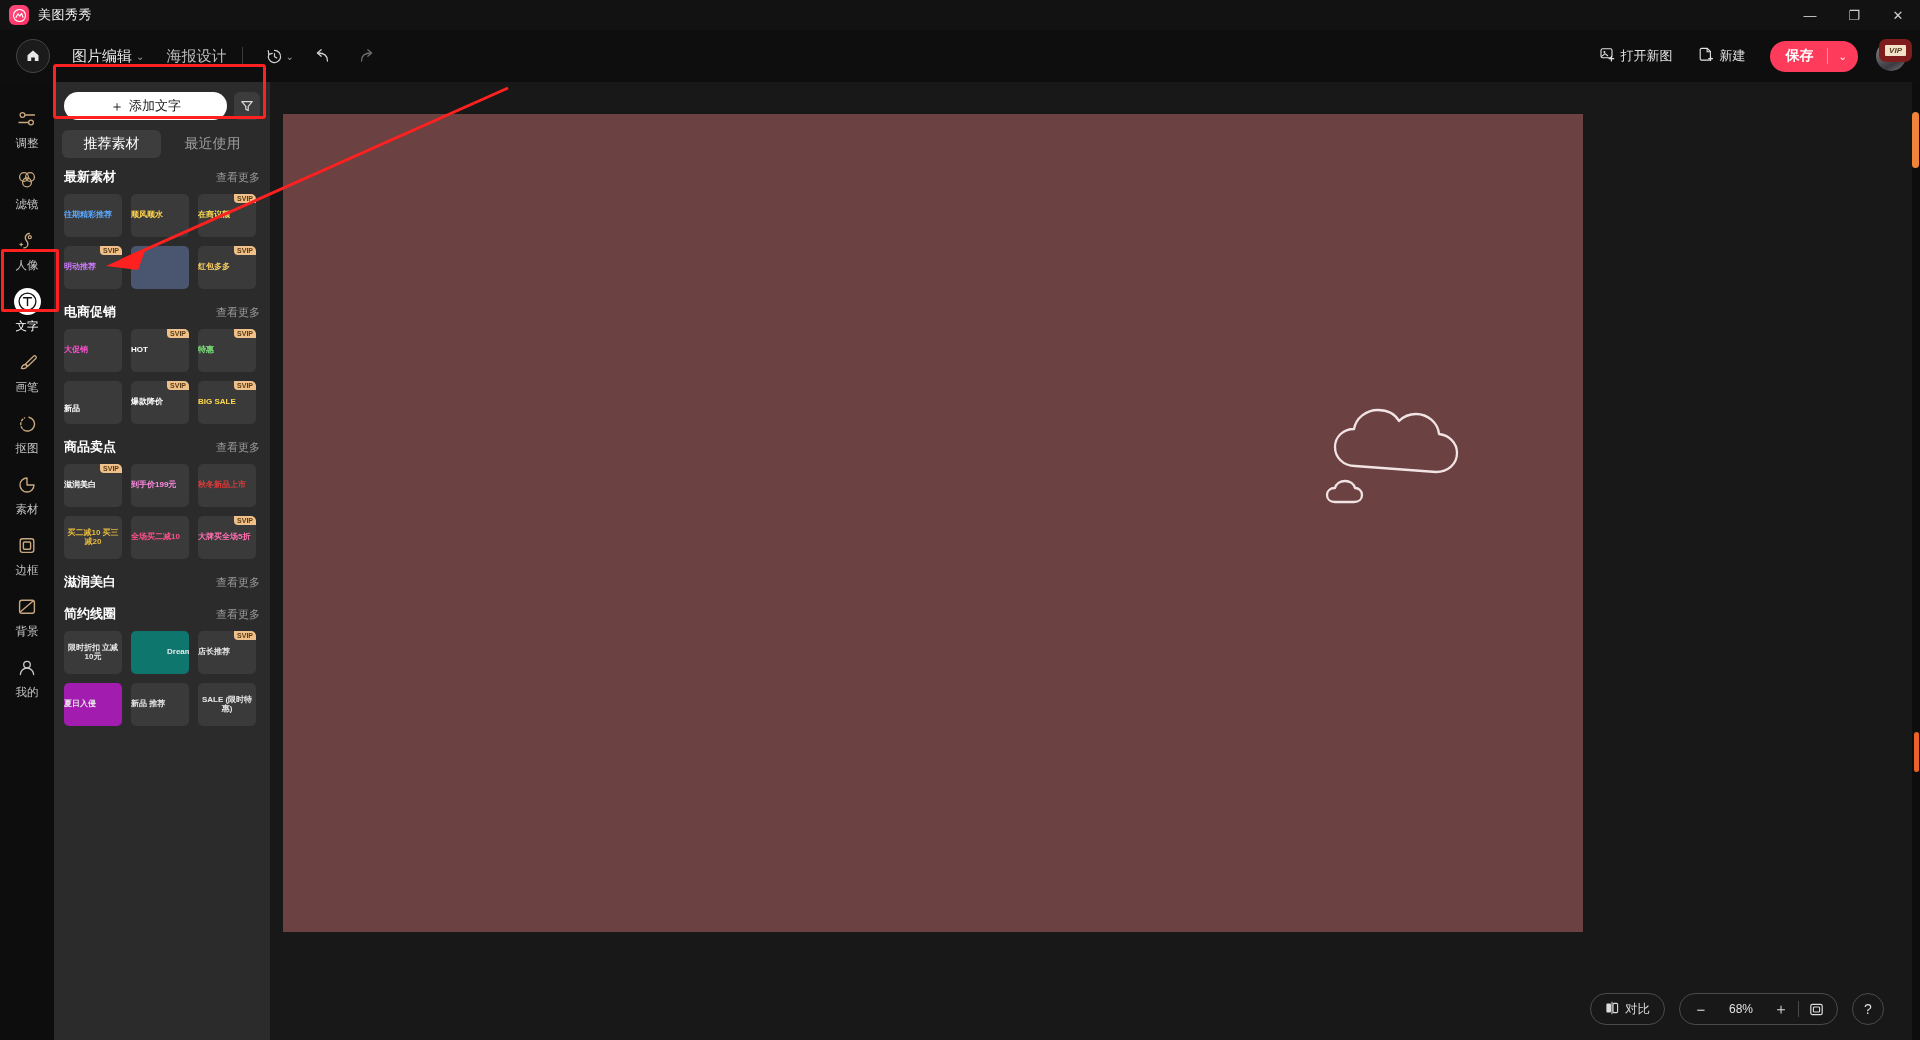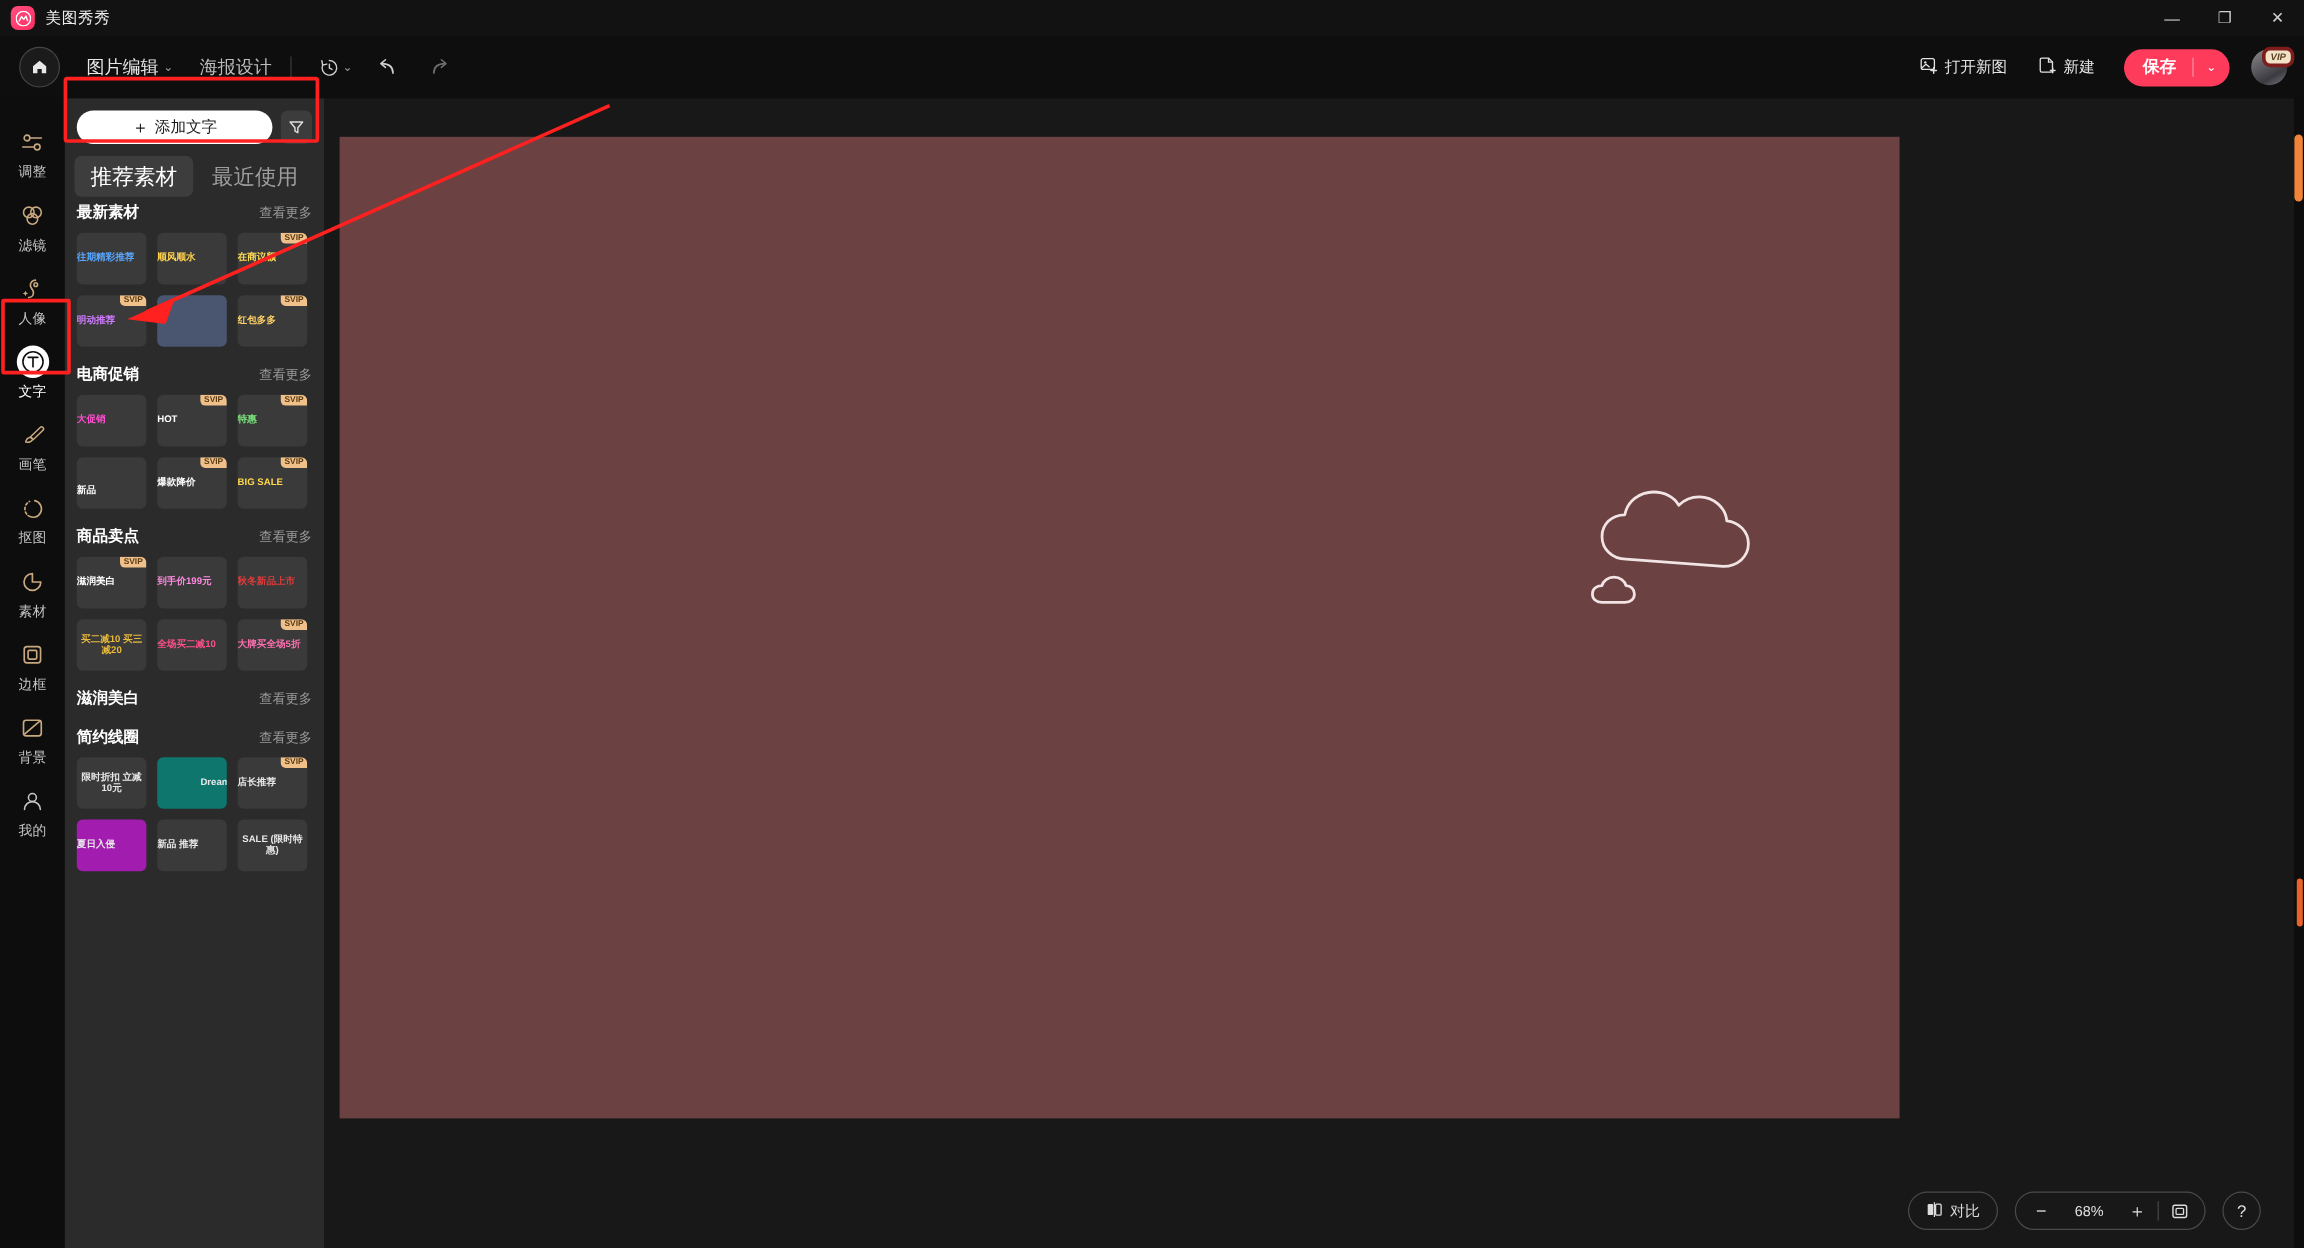--- a/index.html
+++ b/index.html
@@ -59,21 +59,21 @@
   .save-caret { padding:0 11px; color:#fff; font-size:10px; }
   .avatar-wrap { position:relative; margin-left:12px; width:30px; height:30px; }
   .avatar {
     width:30px; height:30px; border-radius:50%;
     background: linear-gradient(150deg,#8d8d8d 0%, #5d5d62 40%, #3a3a40 70%, #7b7b80 100%);
     overflow:hidden;
   }
   .vip-badge {
     position:absolute; right:-6px; top:-2px; background:#f2e2c8; color:#5a4322;
     font-size:8px; font-style:italic; font-weight:bold; border-radius:7px; padding:1px 4px;
-    border:3px solid #7f1d1d;
+    border:6px solid #7f1d1d;
   }
 
   
   .rail {
     position:absolute; left:0; top:82px; width:54px; height:958px;
     background:#0d0d0d; display:flex; flex-direction:column; align-items:center;
     padding-top:16px;
   }
   .rail-item {
     width:54px; height:61px; display:flex; flex-direction:column;
@@ -102,21 +102,21 @@
     display:flex; align-items:center; justify-content:center; gap:5px;
     font-size:13px;
   }
   .add-text-plus { font-size:14px; line-height:1; }
   .filter-btn {
     width:26px; height:28px; border-radius:6px; background:#3c3c3c;
     display:flex; align-items:center; justify-content:center;
   }
   .tabs { display:flex; margin-top:10px; padding:0 8px; gap:2px; }
   .tab {
-    flex:1; text-align:center; font-size:18px; padding:5px 0; border-radius:6px;
+    flex:1; text-align:center; font-size:14px; padding:5px 0; border-radius:6px;
     color:#9e9e9e;
   }
   .tab.active { background:#3d3d3d; color:#ffffff; }
   .panel-scroll {
     position:absolute; left:0; top:72px; width:216px; height:886px; overflow:hidden;
     padding:0 10px;
   }
   .sec-head {
     display:flex; align-items:center; justify-content:space-between;
     margin:14px 0 8px 0;

